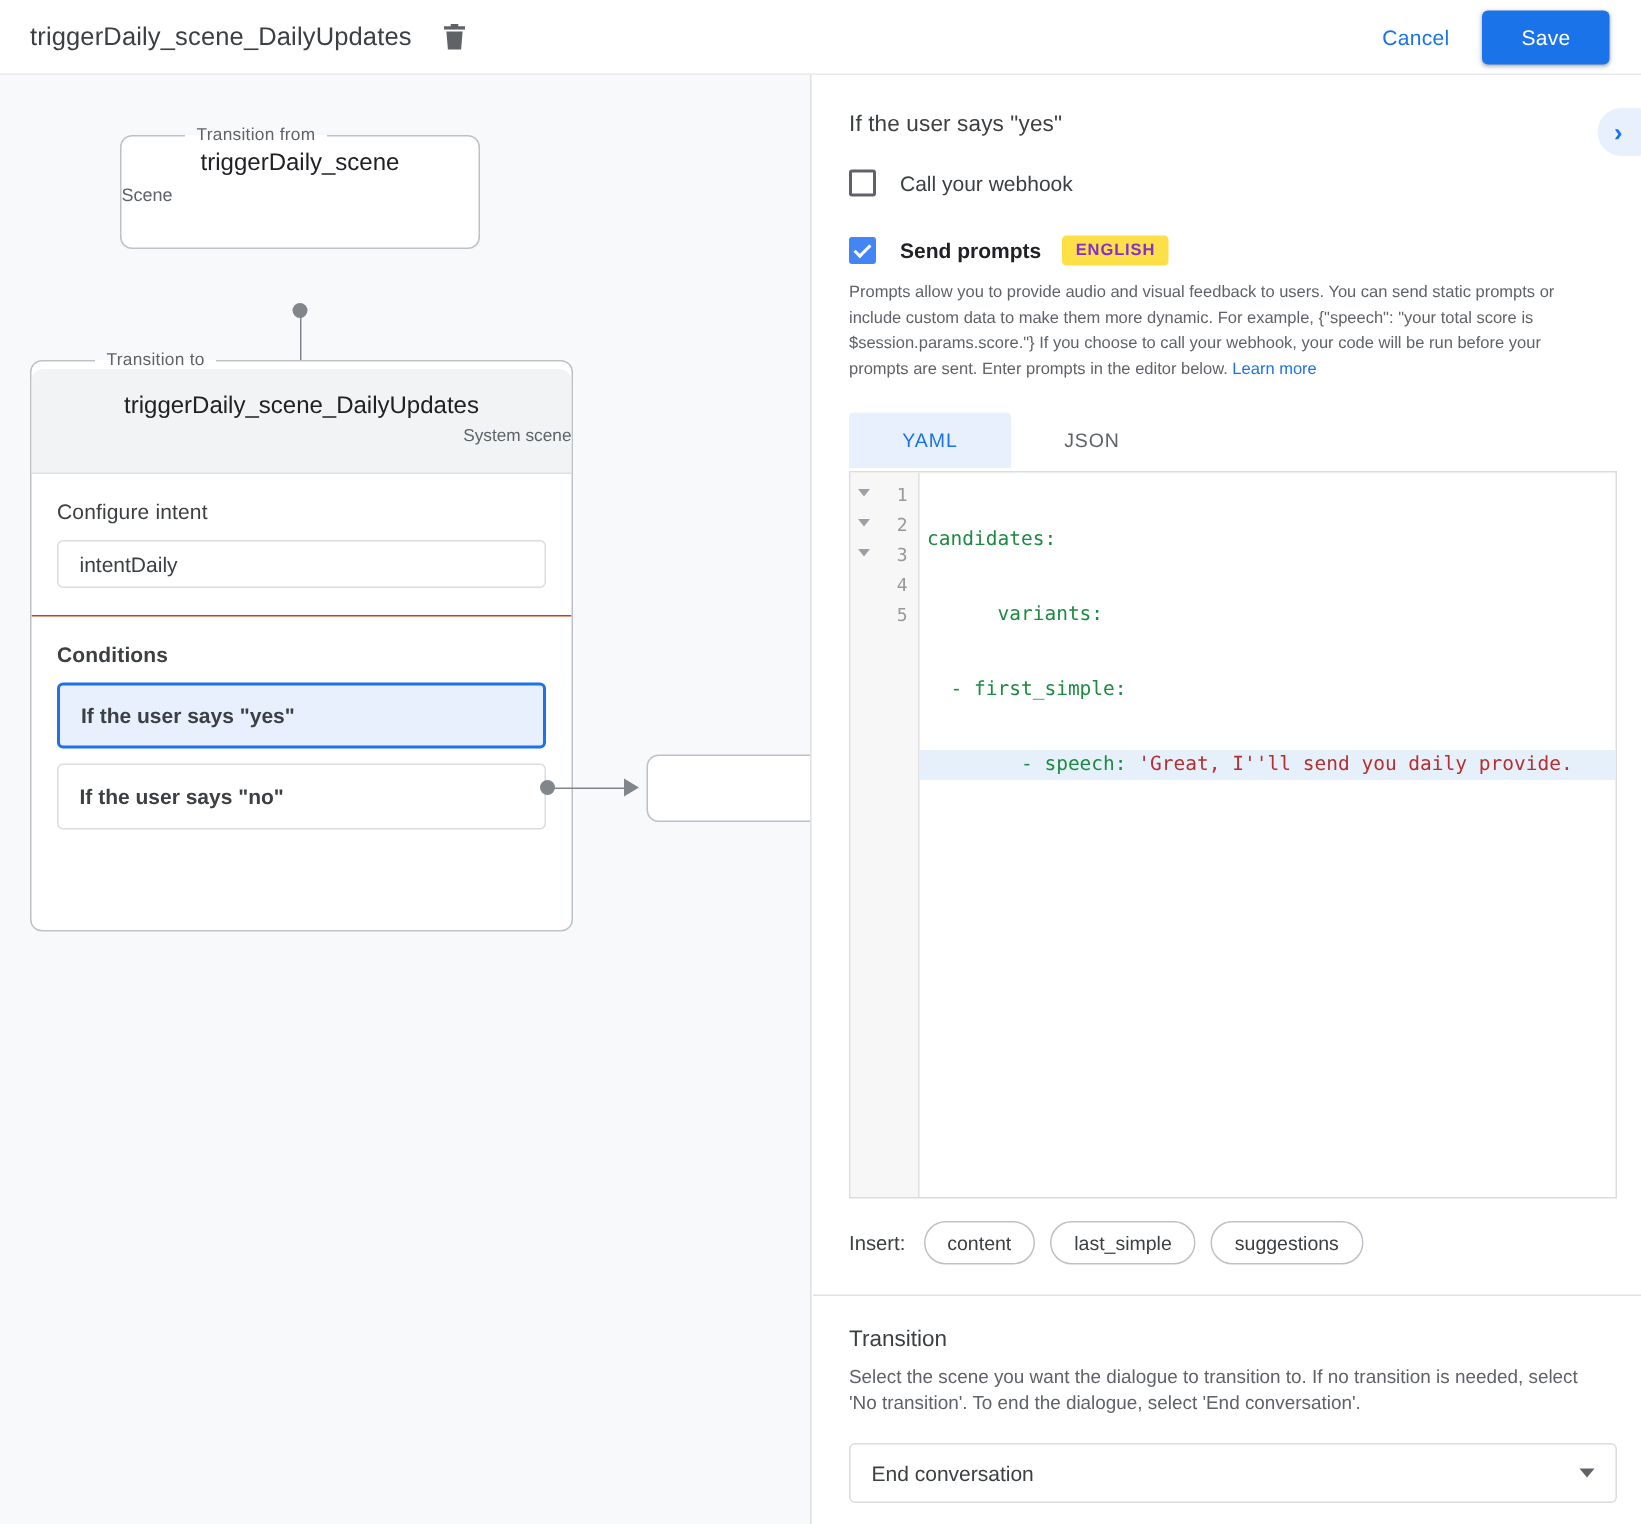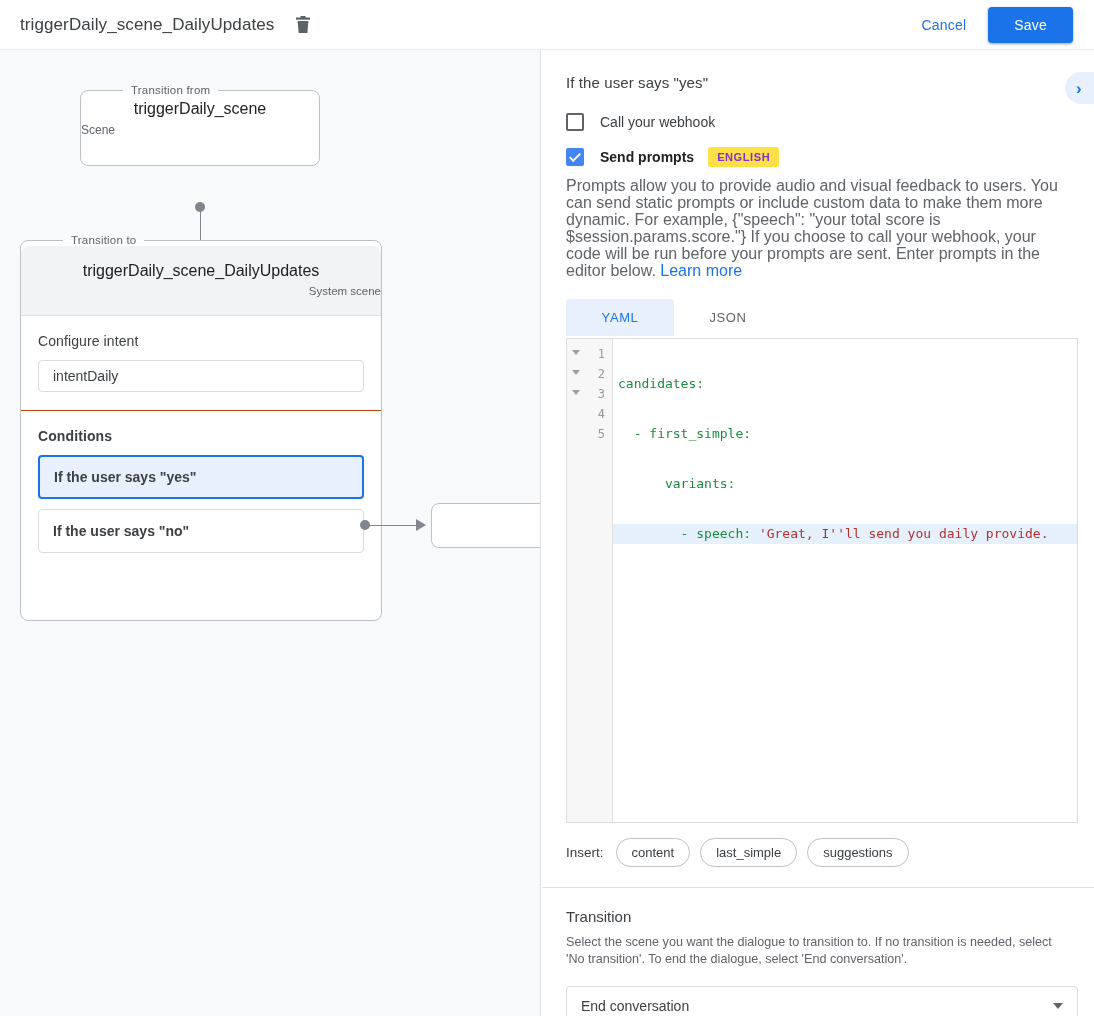--- a/index.html
+++ b/index.html
@@ -167,21 +167,21 @@
   .cb-label { margin-left: 16px; font-size: 14px; color: #3c4043; }
   .cb-label.bold { font-weight: 700; color: #202124; }
 
   .badge {
     margin-left: 14px; background: #fde047; color: #8430ce;
     font-size: 11px; font-weight: 600; letter-spacing: .6px;
     padding: 4px 9px; border-radius: 3px;
   }
 
   .desc {
-    margin-top: 10px; font-size: 16px; line-height: 17px;
+    margin-top: 10px; font-size: 11px; line-height: 17px;
     color: #5f6368; max-width: 522px;
   }
   .link { color: #1a73e8; text-decoration: none; cursor: pointer; }
 
   
   .tabs { margin-top: 20px; display: flex; }
   .tab {
     font-size: 13px; font-weight: 500; letter-spacing: .6px;
     padding: 11px 0; width: 108px; text-align: center; cursor: pointer;
     color: #5f6368; border-radius: 3px 3px 0 0;
@@ -302,21 +302,21 @@
 
   <div class="panel">
     <div class="panel-inner">
 
       <div class="expand-btn">
         <span class="chev">›</span>
       </div>
 
       <div class="panel-title">If the user says "yes"</div>
 
-      <div class="row" style="margin-bottom:16px;">
+      <div class="row" style="margin-bottom:26px;">
         <div class="cb"></div>
         <div class="cb-label">Call your webhook</div>
       </div>
 
       <div class="row">
         <div class="cb checked"></div>
         <div class="cb-label bold">Send prompts</div>
         <div class="badge">ENGLISH</div>
       </div>
 
@@ -343,22 +343,22 @@
             </div>
           <div class="gline">
               <span>4</span>
             </div>
           <div class="gline">
               <span>5</span>
             </div>
         </div>
         <div class="code">
           <div class="cline k">candidates:</div>
+          <div class="cline k">      variants:</div>
           <div class="cline k">  - first_simple:</div>
-          <div class="cline k">      variants:</div>
           <div class="cline hl"><span class="k">        - speech: </span><span class="s">'Great, I''ll send you daily provide.</span></div>
           <div class="cline"></div>
         </div>
       </div>
 
       <div class="insert-row">
         <div class="insert-label">Insert:</div>
         <div class="chip">content</div>
         <div class="chip">last_simple</div>
         <div class="chip">suggestions</div>

